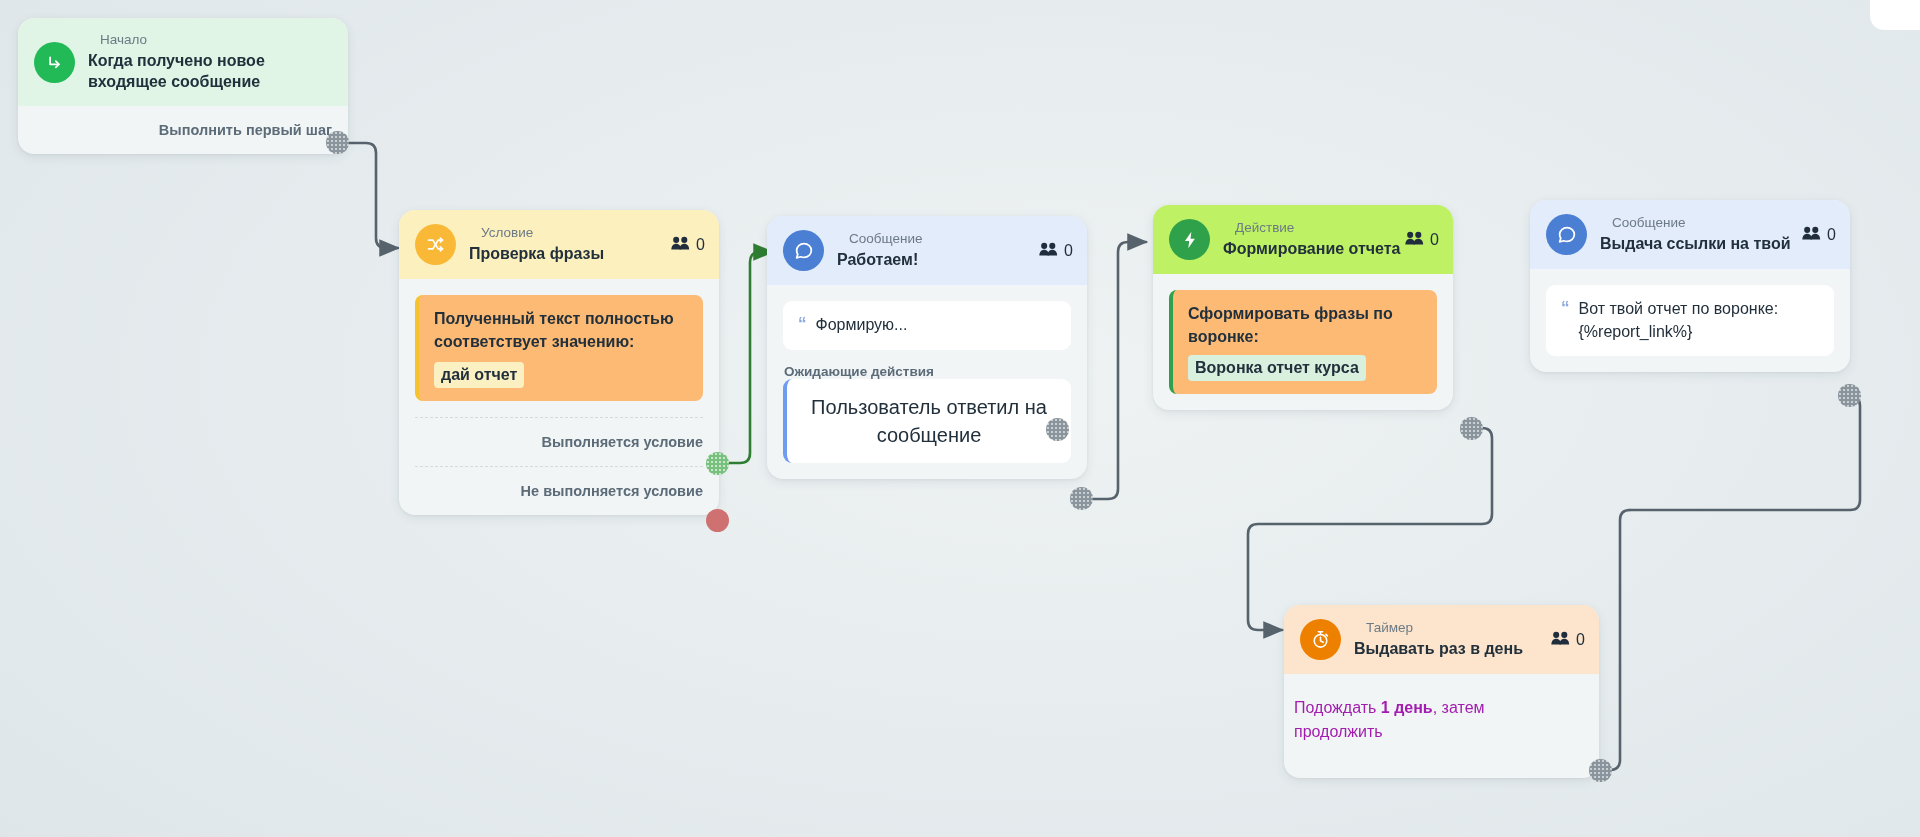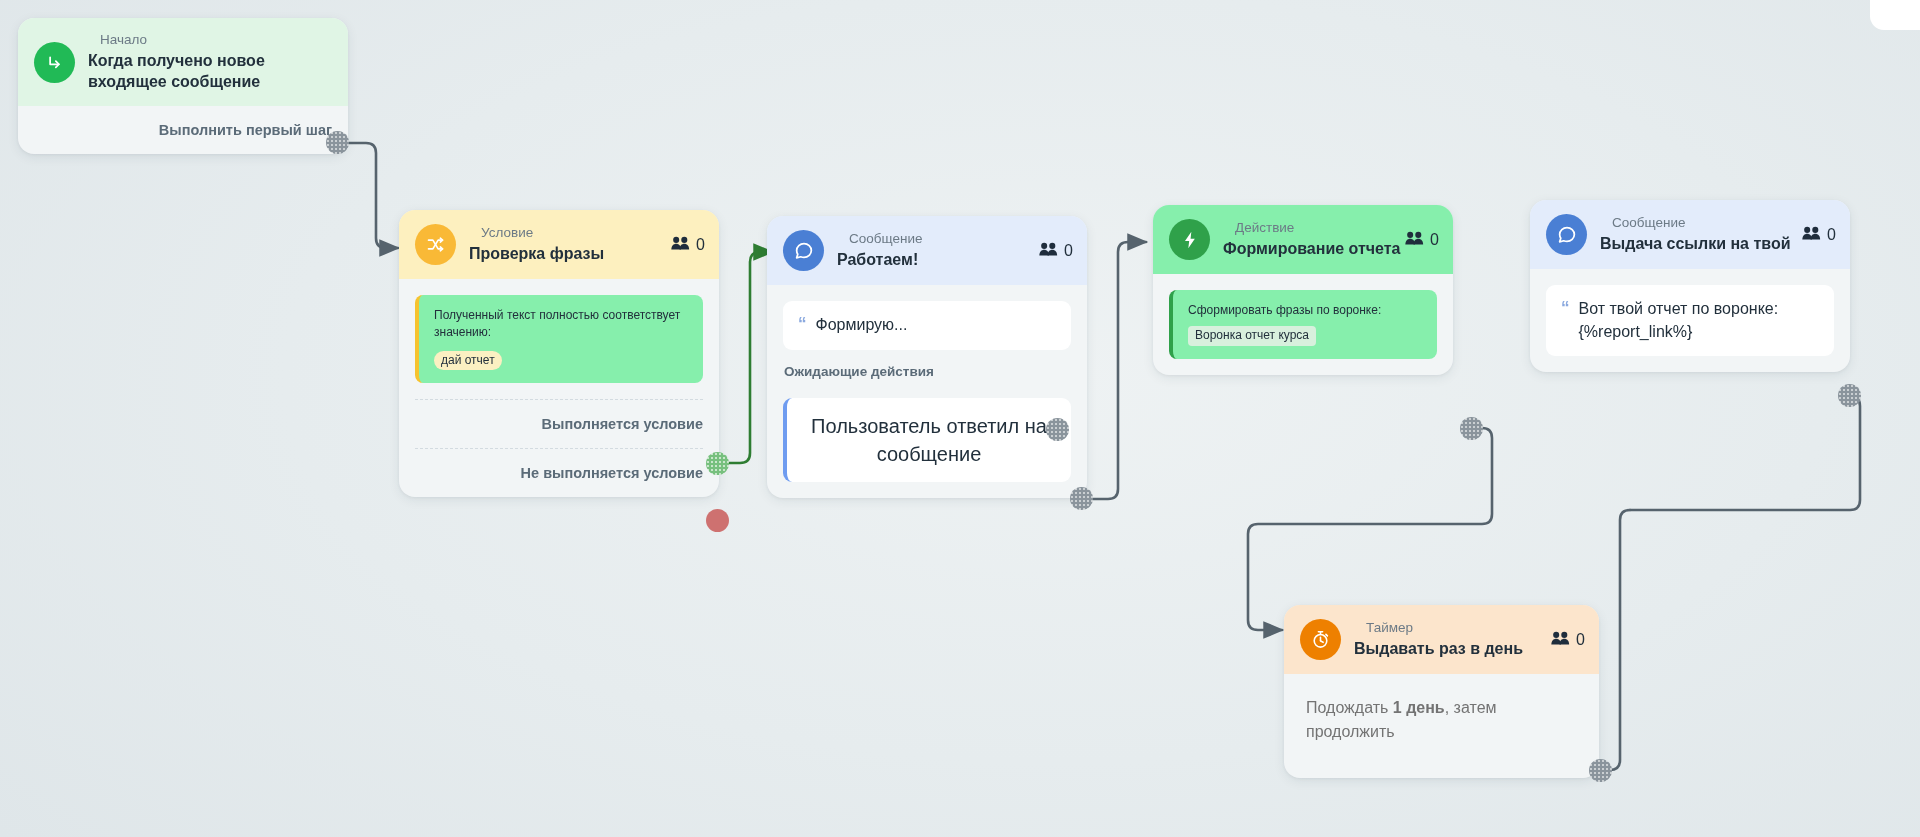--- a/index.html
+++ b/index.html
@@ -34,21 +34,21 @@
     overflow:hidden;
   }
   .node-head {
     display:flex; align-items:center; gap:13px;
     padding:14px 16px 14px 16px;
     position:relative;
   }
   .head-green  { background:#e0f5e5; }
   .head-yellow { background:#fdf0bf; }
   .head-blue   { background:#e3ecfb; }
-  .head-green2 { background:#86efac;align-items:center; }
+  .head-green2 { background:#bef264;align-items:center; }
   .head-orange { background:#fce5cc; }
 
   .node-icon {
     width:41px; height:41px; border-radius:50%;
     display:flex; align-items:center; justify-content:center;
     flex:0 0 41px;
   }
   .ic-green  { background:#21ba56; }
   .ic-yellow { background:#f9b936; }
   .ic-blue   { background:#4a7fd4; }
@@ -70,50 +70,51 @@
 
   .bubble {
     background:#ffffff; border-radius:9px;
     padding:13px 15px;
     font-size:16px; color:#22303c; line-height:1.42;
     display:flex; gap:9px; align-items:flex-start;
   }
   .quote { color:#8ba9df; font-size:17px; font-weight:bold; line-height:1.2; flex:0 0 auto; }
 
   .left-bar-card {
-    background:#86efac; border-radius:8px;
+    background:#fdba74; border-radius:8px;
     padding:12px 14px 13px 15px;
-    font-size:12px; color:#22303c; line-height:1.45;
+    font-size:16px; color:#22303c; line-height:1.45;
     border-left:4px solid #f6c32e;
+    font-weight:bold;
   }
   .left-bar-card.green { border-left-color:#2fa14a; }
 
   .chip { display:inline-block; padding:1px 7px; border-radius:4px; }
-  .chip-yellow { background:#fbf0c2;border-radius:10px; }
+  .chip-yellow { background:#fbf0c2; }
   .chip-green  { background:#d8f0dd; }
 
   .divider { height:1px; border-top:1px dashed #d3dbe0; margin:0 16px; }
 
   .out-row {
     display:flex; align-items:center; justify-content:flex-end;
     padding:16px 16px; position:relative;
     font-size:14.5px; font-weight:bold; color:#5b6b78;
   }
 
   .handle {
     position:absolute; width:23px; height:23px; border-radius:50%;
     background:#8a949c;
     background-image:radial-gradient(circle, rgba(255,255,255,.55) 1px, transparent 1.2px);
     background-size:4px 4px;
     z-index:5;
   }
   .handle.green { background:#77c07e; background-image:radial-gradient(circle, rgba(255,255,255,.6) 1px, transparent 1.2px); background-size:4px 4px;}
   .handle.red   { background:#ce7170; background-image:none; }
 
-  .pending-label { font-size:13.5px; font-weight:bold; color:#5b6b78; margin:14px 0 19px 1px; }
+  .pending-label { font-size:13.5px; font-weight:bold; color:#5b6b78; margin:14px 0 0 1px; }
   .pending-card {
     background:#ffffff; border-radius:9px;
     border-left:4px solid #6f9cf0;
     padding:14px 16px;
     font-size:20px; color:#22303c; line-height:1.4;
     text-align:center;
   }
 </style>
 </head>
 <body>
@@ -339,19 +340,19 @@
           <svg width="19" height="14" viewBox="0 0 22 16" fill="#1f2d3c">
             <circle cx="6" cy="4.4" r="3.5"></circle>
               <path d="M0.4 15.6 C0.4 11.4 3 9 6 9 C9 9 11.6 11.4 11.6 15.6 Z"></path>
             <circle cx="15.4" cy="4.4" r="3.5"></circle>
               <path d="M9.8 15.6 C9.8 11.4 12.4 9 15.4 9 C18.4 9 21 11.4 21 15.6 Z"></path>
           </svg>
         </span>
         <span class="num">0</span>
       </div>
     </div>
-    <div class="node-body" style="padding:22px 22px 34px 22px; font-size:16px; color:#737373; line-height:1.5;">
+    <div class="node-body" style="padding:22px 22px 34px 10px; font-size:16px; color:#a21caf; line-height:1.5;">
       <span>Подождать </span><b>1 день</b><span>, затем продолжить</span>
     </div>
   </div>
   <div class="handle" style="left:1589px; top:759px;"></div>
 
 </div>
 
 </body></html>

